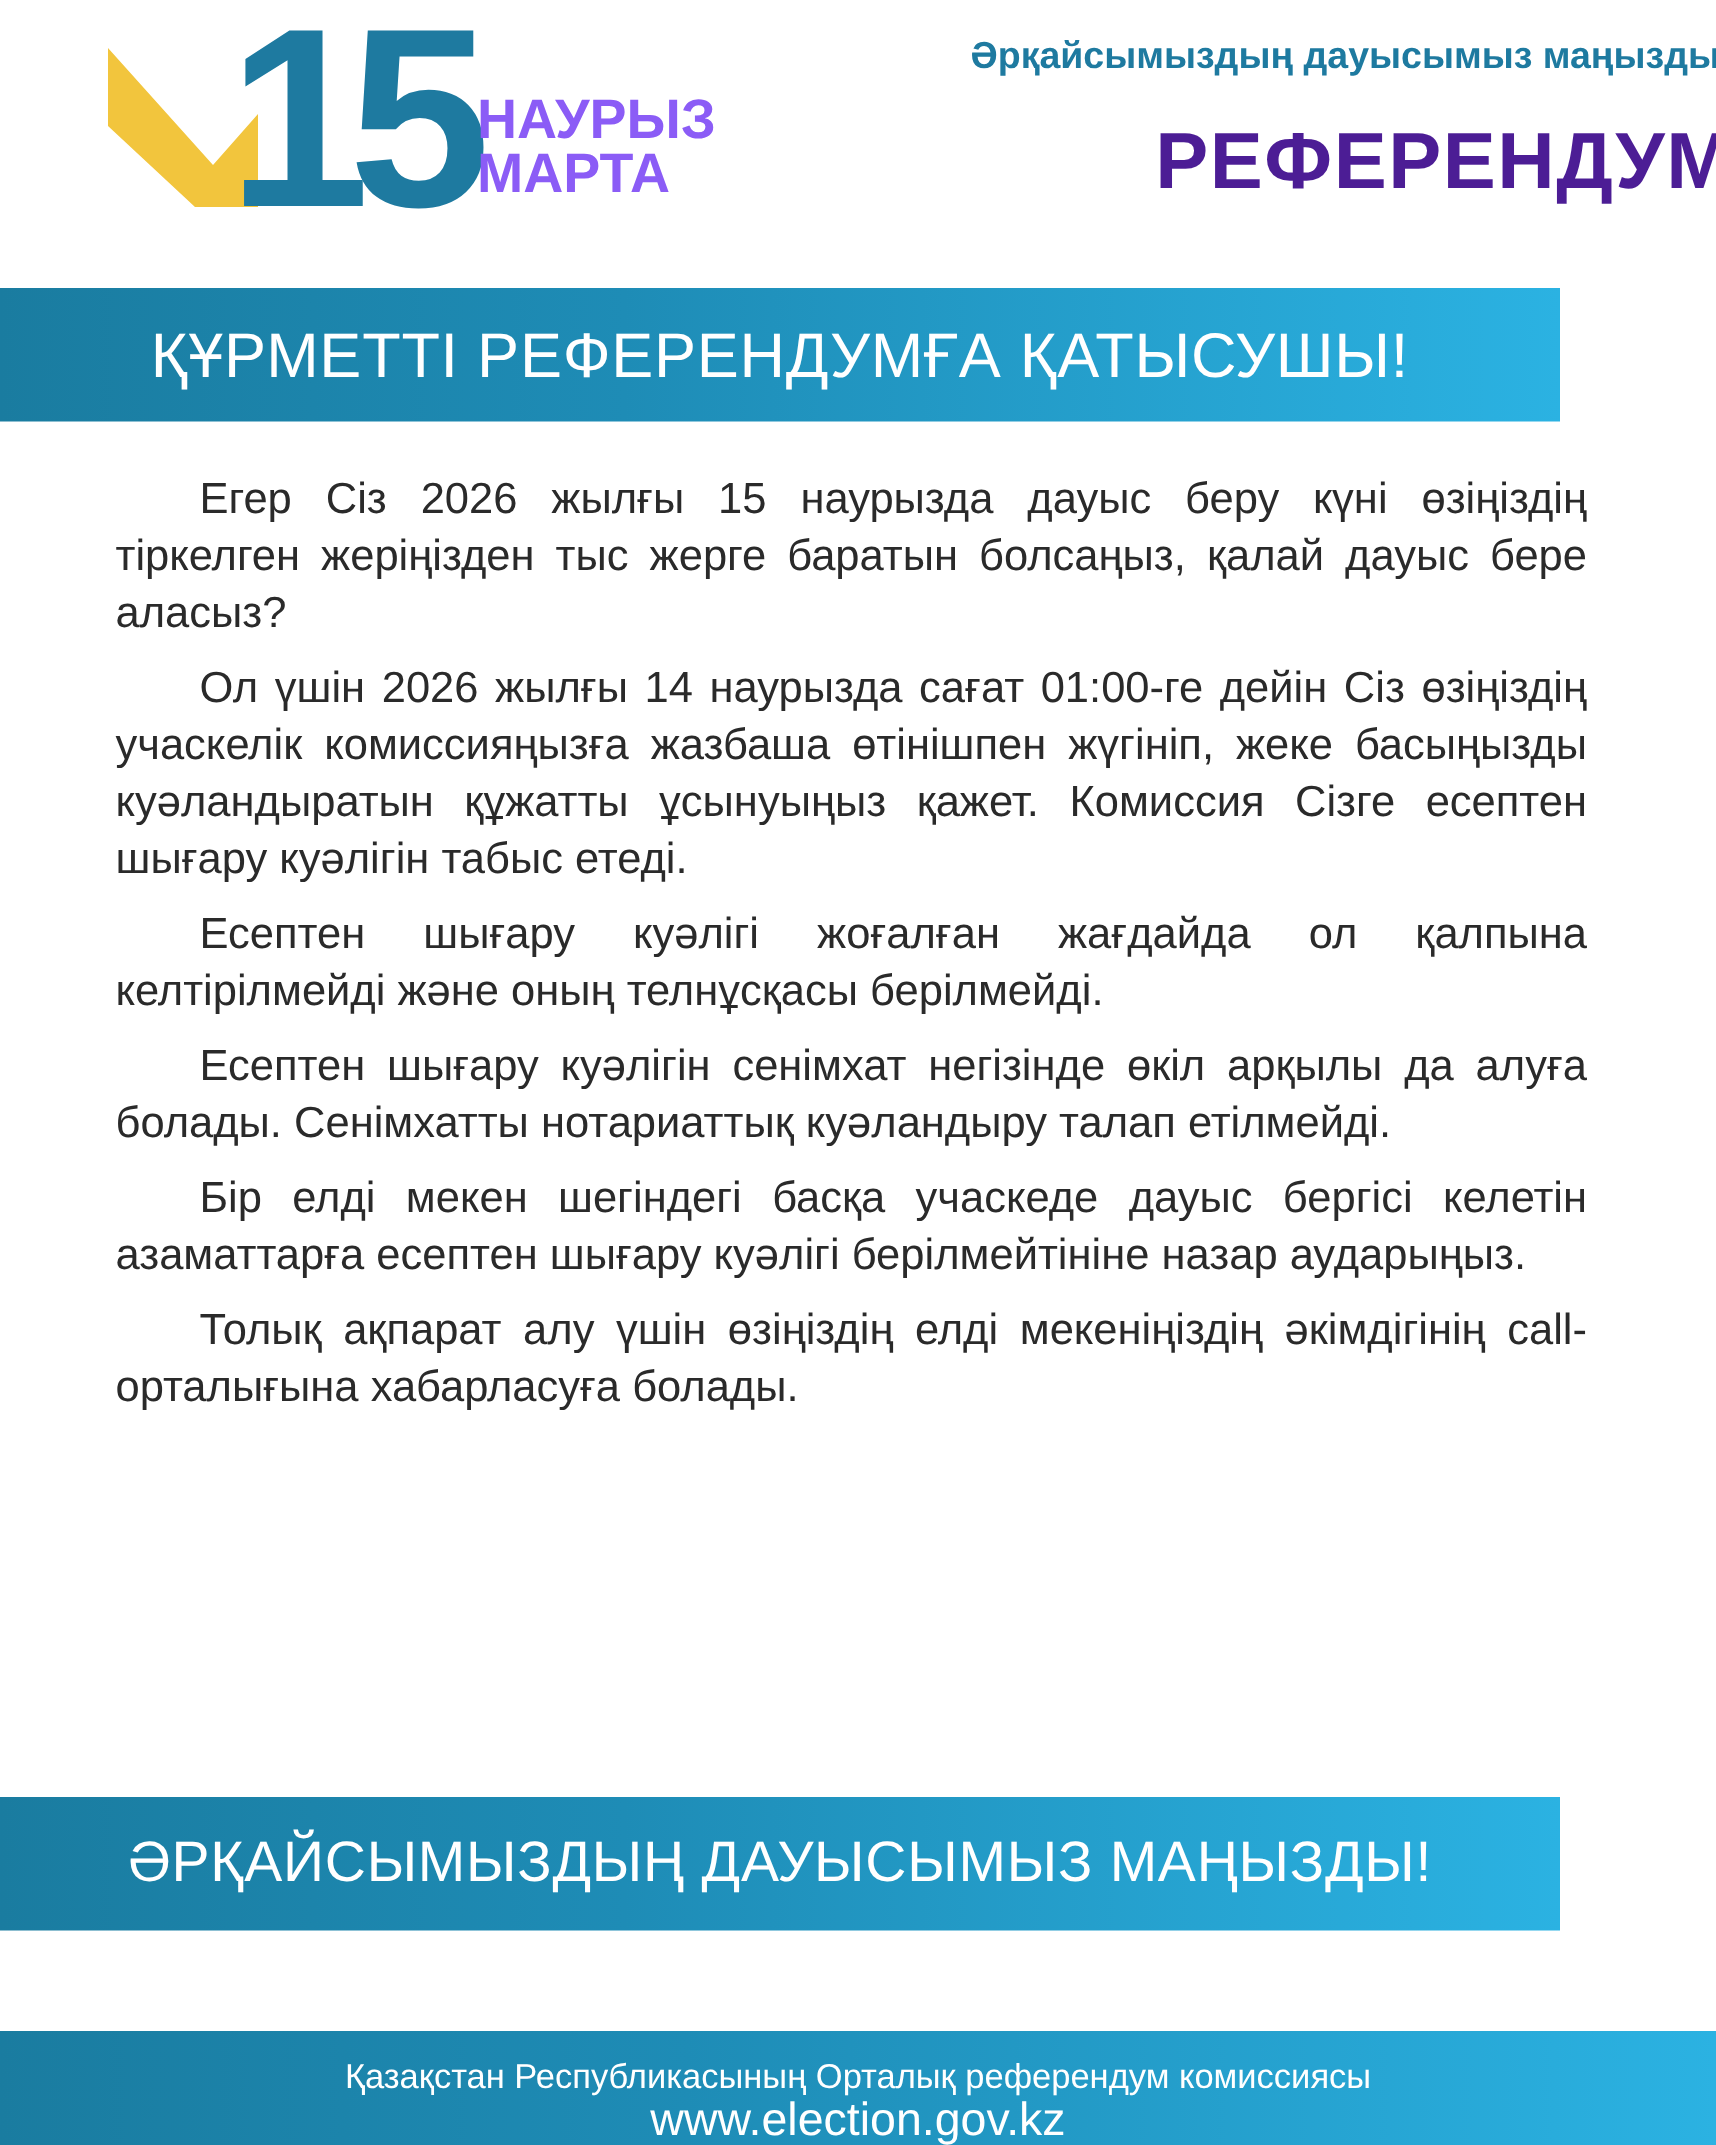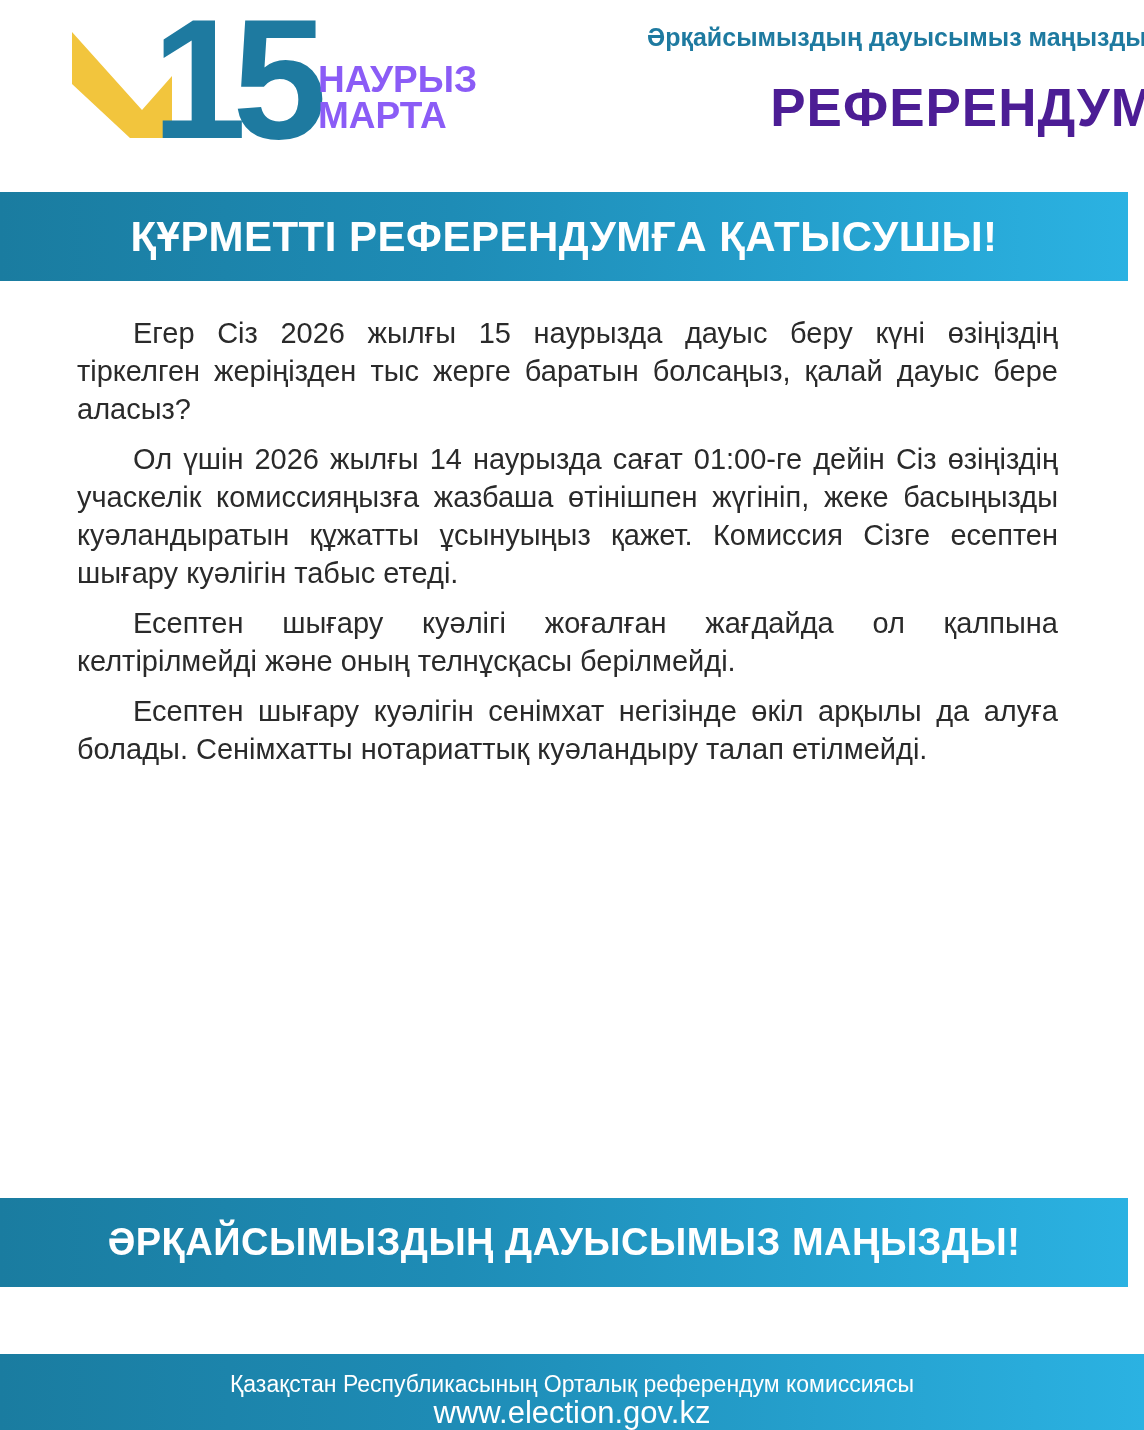--- a/index.html
+++ b/index.html
@@ -34,23 +34,23 @@
       font-weight: 700; font-size: 25px; line-height: 30px;
       color: #1e7aa0; text-align: right; white-space: nowrap;
     }
     .main-title {
       position: absolute; left: 500px; top: 60px; width: 616px;
       font-weight: 700; font-size: 53px; line-height: 96px;
       color: #4c1d95; text-align: right; letter-spacing: 1px;
       white-space: nowrap;
     }
     .banner {
-      position: absolute; left: 0; width: 1128px;
+      position: absolute; left: 0; width: 1040px;
       background: linear-gradient(90deg, #1a7ca0 0%, #1e8cb6 40%, #2bb2e2 100%);
-      color: #ffffff; text-align: center; font-weight: 700;
+      color: #ffffff; text-align: center; font-weight: 400;
       display: flex; align-items: center; justify-content: center;
     }
     .banner-top { top: 192px; height: 89px; font-size: 42px; letter-spacing: 0.5px; }
     .banner-bottom { top: 1198px; height: 89px; font-size: 38px; letter-spacing: 0.5px; }
     .body-text {
       position: absolute; left: 77px; top: 314px; width: 993px;
       color: #2a2a2a; font-size: 29px; line-height: 38px;
       font-family: "Liberation Sans", sans-serif;
     }
     .body-text p {
@@ -85,20 +85,22 @@
 
 <div class="banner banner-top">
   <span>ҚҰРМЕТТІ РЕФЕРЕНДУМҒА ҚАТЫСУШЫ!</span>
 </div>
 
 <div class="body-text">
   <p>Егер Сіз 2026 жылғы 15 наурызда дауыс беру күні өзіңіздің тіркелген жеріңізден тыс жерге баратын болсаңыз, қалай дауыс бере аласыз?</p>
   <p>Ол үшін 2026 жылғы 14 наурызда сағат 01:00-ге дейін Сіз өзіңіздің учаскелік комиссияңызға жазбаша өтінішпен жүгініп, жеке басыңызды куәландыратын құжатты ұсынуыңыз қажет. Комиссия Сізге есептен шығару куәлігін табыс етеді.</p>
   <p>Есептен шығару куәлігі жоғалған жағдайда ол қалпына келтірілмейді және оның телнұсқасы берілмейді.</p>
   <p>Есептен шығару куәлігін сенімхат негізінде өкіл арқылы да алуға болады. Сенімхатты нотариаттық куәландыру талап етілмейді.</p>
+  <p>Бір елді мекен шегіндегі басқа учаскеде дауыс бергісі келетін азаматтарға есептен шығару куәлігі берілмейтініне назар аударыңыз.</p>
+  <p>Толық ақпарат алу үшін өзіңіздің елді мекеніңіздің әкімдігінің call-орталығына хабарласуға болады.</p>
 </div>
 
 <div class="banner banner-bottom">
   <span>ӘРҚАЙСЫМЫЗДЫҢ ДАУЫСЫМЫЗ МАҢЫЗДЫ!</span>
 </div>
 
 <div class="footer">
   <div class="footer-org">Қазақстан Республикасының Орталық референдум комиссиясы</div>
   <div class="footer-url">www.election.gov.kz</div>
 </div>

